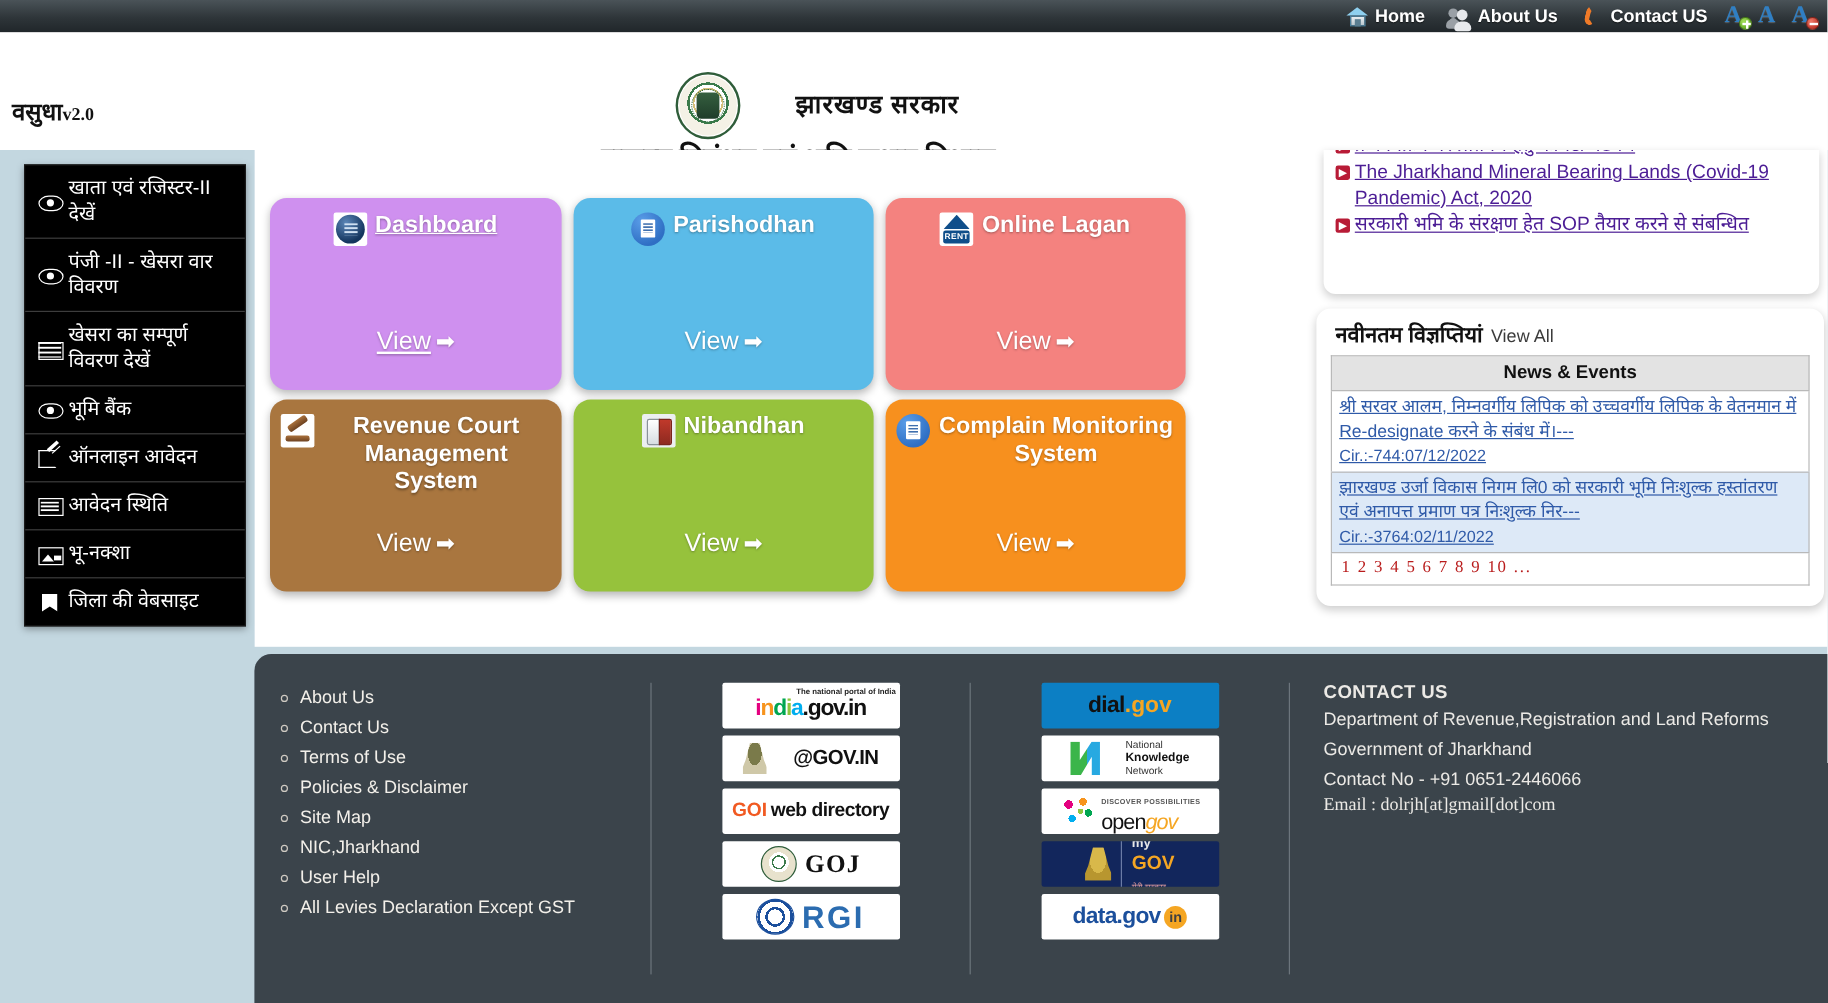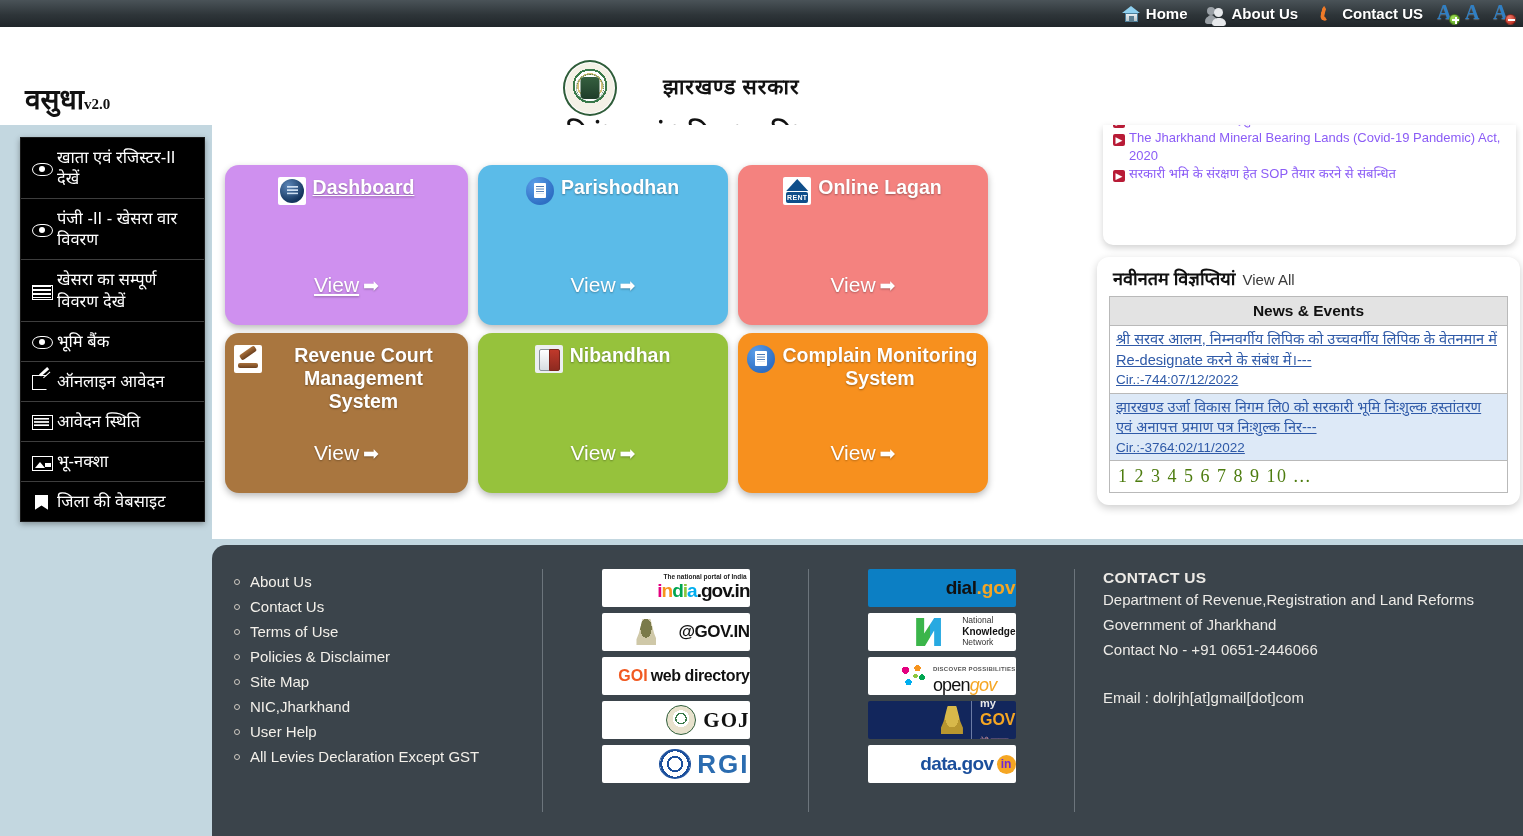--- a/index.html
+++ b/index.html
@@ -83,21 +83,21 @@
   .badge-plus::after { left:4.5px; top:2px; width:2px; height:7px; }
   .badge-minus{ background:radial-gradient(circle at 35% 30%, #ef7b6a, #b32014); }
   .badge-minus::before{ left:2px; top:4.5px; width:7px; height:2px; }
 
   
   .header { position:absolute; left:0; top:27px; width:1523px; height:98px; background:#fff; }
   .brand {
     position:absolute; left:10px; top:52px;
     font-family:"Liberation Serif", serif; font-weight:bold; color:#111;
   }
-  .brand .big { font-size:28px;margin-left:15px; }
+  .brand .big { font-size:20px; }
   .brand .ver { font-size:15px; }
   .emblem {
     position:absolute; left:563px; top:33px; width:54px; height:56px;
     border-radius:50%;
     background:
       radial-gradient(circle at 50% 46%, #ffffff 0 18%, #2f6b3f 18% 22%, #ffffff 22% 30%,
                       #d6c07a 30% 34%, #ffffff 34% 41%, #3a7a4a 41% 46%, #f4f1e6 46% 100%);
     border:2px solid #2f5d3a;
     box-shadow:inset 0 0 0 1px #fff;
   }
@@ -305,22 +305,22 @@
     overflow:hidden; z-index:6;
   }
   .ticker-inner { padding:0 10px; }
   .tk-row { display:flex; gap:4px; align-items:flex-start; margin-bottom:1px; }
   .tk-bullet {
     flex:0 0 auto; width:12px; height:12px; margin-top:5px;
     background:#b81b36; color:#fff; font-size:9px; line-height:12px; text-align:center;
     border-radius:2px;
   }
   .tk-text {
-    color:#8b5cf6; font-size:13px; line-height:1.33;
-    cursor:pointer;
+    color:#4c1d95; font-size:16px; line-height:1.33;
+    text-decoration:underline; cursor:pointer;
   }
   .tk-clip-top { margin-top:-14px; }
 
   .notice-box {
     position:absolute; left:1097px; top:257px; width:423px; height:248px;
     background:#ffffff; border-radius:12px;
     box-shadow:0 3px 8px rgba(0,0,0,.2);
     padding:9px 12px 10px 12px; z-index:6;
   }
   .notice-head { display:flex; align-items:baseline; gap:7px; padding-left:4px; }
@@ -337,21 +337,21 @@
     color:#111; padding:5px 4px; border-bottom:1px solid #b9b9b9;
   }
   .news-td {
     padding:3px 6px; border-bottom:1px solid #b9b9b9;
     font-size:14.6px; line-height:1.42; color:#2f5aa8;
   }
   .news-td.alt { background:#dde9f7; }
   .news-td a, .news-link { color:#2f5aa8; text-decoration:underline; cursor:pointer; }
   .news-cir { font-size:13.5px; }
   .pager {
-    padding:5px 8px; font-size:18px; color:#4d7c0f; letter-spacing:1.5px;
+    padding:5px 8px; font-size:14px; color:#b91c1c; letter-spacing:1.5px;
     font-family:"Liberation Serif", serif;
   }
   .pager span { cursor:pointer; }
 
   
   .footer {
     position:absolute; left:212px; top:545px; width:1311px; height:291px;
     background:#3b444b; border-radius:14px 0 0 0;
     display:flex; padding:24px 0 0 0;
   }
@@ -362,27 +362,27 @@
     color:#f3f0ea; font-size:15px; padding:4px 0 4px 2px; cursor:pointer;
   }
   .fdot {
     flex:0 0 auto; width:6px; height:6px; border-radius:50%;
     border:1px solid #cfcac2; background:transparent;
   }
   .fdiv { width:1px; background:#6c757c; margin:0 0px; height:243px; }
   .fcol-logos { width:265px; display:flex; flex-direction:column; align-items:center; gap:6px; padding-top:0px; }
   .logo {
     width:148px; height:38px; background:#fff; border-radius:2px;
-    display:flex; align-items:center; justify-content:flex-end; overflow:hidden;
+    display:flex; align-items:center; justify-content:center; overflow:hidden;
     cursor:pointer; position:relative;
   }
   .fcol-contact { flex:1; padding-left:28px; color:#eceae6; }
   .contact-title { font-size:15.5px; font-weight:bold; letter-spacing:.3px; }
   .contact-body { font-size:15px; line-height:1.68; }
-  .contact-email { margin-top:26px; font-size:15px; }
+  .contact-email { font-size:15px;font-family:Liberation Serif, serif; }
 
   
   .lg-india .l1 { font-size:6.5px; color:#222; position:absolute; top:4px; left:62px; font-weight:bold;}
   .lg-india .l2 { font-size:19px; font-weight:bold; letter-spacing:-1px; margin-top:6px; }
   .lg-india .l2 .c1{color:#e4007f}.lg-india .l2 .c2{color:#f7941d}
   .lg-india .l2 .c3{color:#00a651}.lg-india .l2 .c4{color:#8dc63f}
   .lg-india .l2 .c5{color:#00aeef}.lg-india .l2 .c6{color:#111}
   
   .lg-gov .em {
     width:20px; height:26px; margin-right:6px;
@@ -442,21 +442,21 @@
     clip-path: polygon(30% 0,70% 0,88% 55%,100% 78%,100% 100%,0 100%,0 78%,12% 55%);
   }
   .lg-mygov .st { border-left:1px solid #6b7ba5; padding-left:8px; text-align:left; }
   .lg-mygov .m { color:#e8e8e8; font-size:11px; font-weight:bold; line-height:1;}
   .lg-mygov .g2 { color:#f5a623; font-size:16px; font-weight:bold; line-height:1;}
   .lg-mygov .h { color:#e8a0a0; font-size:7px; }
   
   .lg-data .tx { color:#1b4f9c; font-size:19px; font-weight:bold; letter-spacing:-.6px; }
   .lg-data .in {
     width:19px; height:19px; border-radius:50%; background:#f5a623;
-    color:#6d28d9; font-size:12px; font-weight:bold; line-height:19px; text-align:center;
+    color:#404040; font-size:12px; font-weight:bold; line-height:19px; text-align:center;
     margin-left:3px;
   }
 </style>
 </head>
 <body>
 
 <div class="page">
 
   <div class="topbar">
     <div class="topnav">

